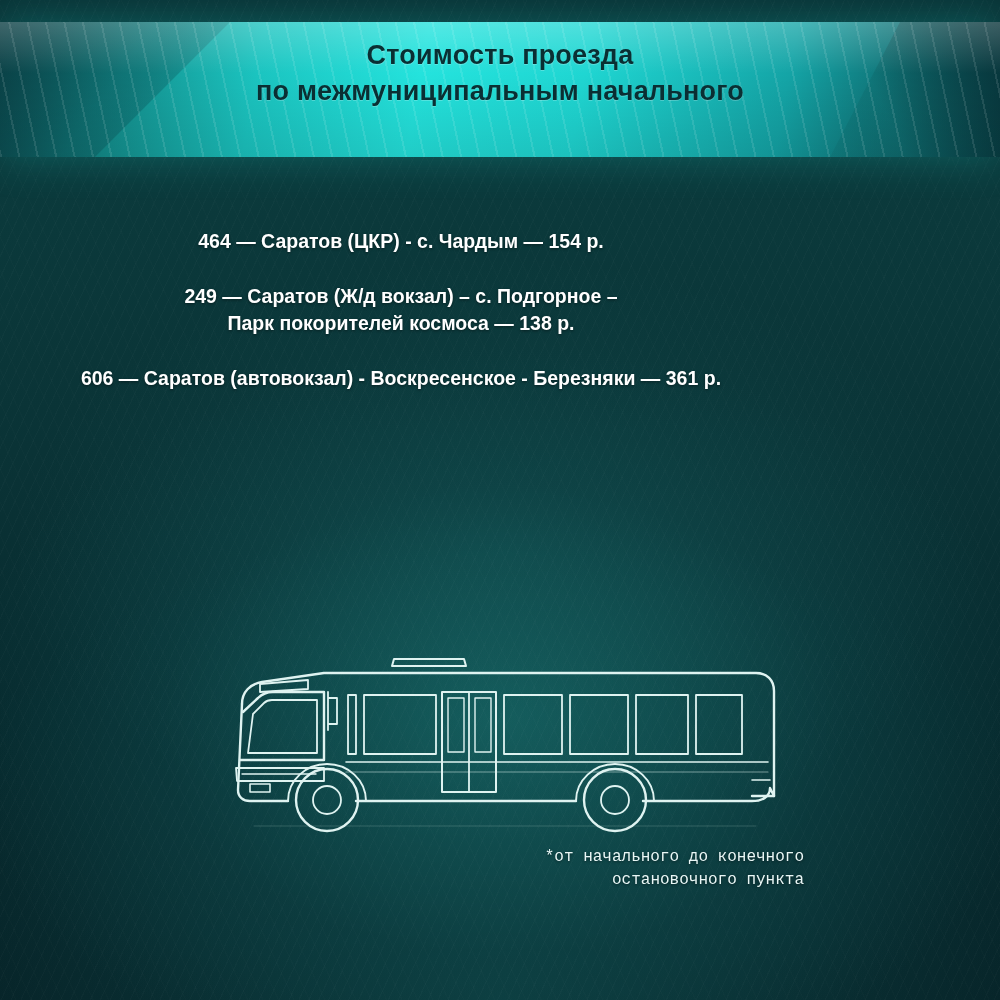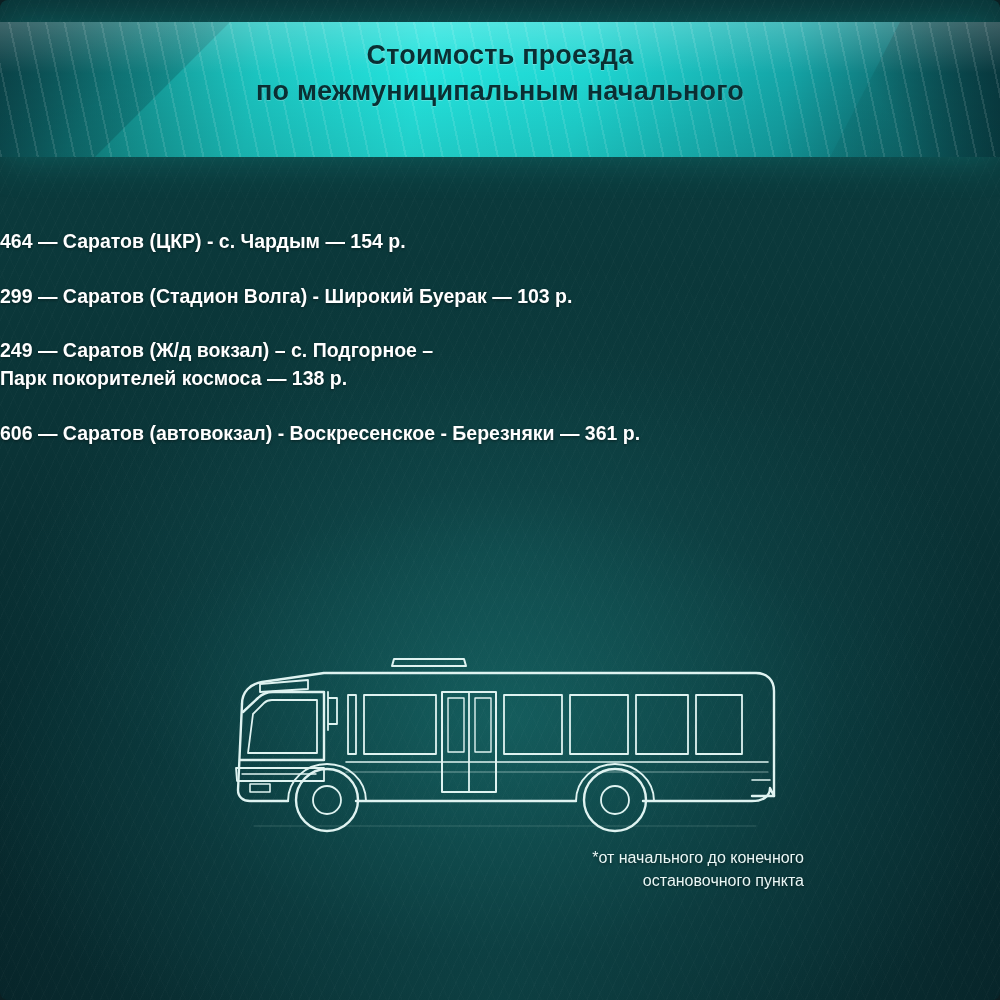--- a/index.html
+++ b/index.html
@@ -16,21 +16,20 @@
 
   .poster {
     position: relative;
     width: 1000px;
     height: 1000px;
     background:
       radial-gradient(ellipse 760px 520px at 50% 72%, rgba(28,120,118,0.55) 0%, rgba(15,72,75,0.35) 45%, rgba(8,40,45,0.0) 72%),
       radial-gradient(ellipse 900px 700px at 50% 100%, rgba(20,96,96,0.45) 0%, rgba(8,40,45,0) 70%),
       linear-gradient(180deg, #0a3437 0%, #0b3a3c 18%, #0a3336 45%, #072a2e 72%, #061f24 100%);
     overflow: hidden;
-    border-radius: 8px;
   }
 
   
   .poster::before {
     content: "";
     position: absolute;
     inset: 0;
     background-image:
       repeating-linear-gradient(115deg, rgba(255,255,255,0.018) 0px, rgba(255,255,255,0.018) 1px, rgba(0,0,0,0) 1px, rgba(0,0,0,0) 9px),
       repeating-linear-gradient(65deg, rgba(255,255,255,0.012) 0px, rgba(255,255,255,0.012) 1px, rgba(0,0,0,0) 1px, rgba(0,0,0,0) 14px);
@@ -104,21 +103,21 @@
     width: 1000px;
     z-index: 4;
   }
   .route-row {
     color: #ffffff;
     font-size: 19.5px;
     font-weight: bold;
     line-height: 1.42;
     margin-bottom: 27px;
     padding-right: 198px;
-    text-align: left;
+    text-align: center;
     text-shadow: 0 1px 3px rgba(0,0,0,0.45);
     white-space: pre-line;
   }
   .route-row:last-child { margin-bottom: 8px; }
 
   
   .bus-wrap {
     position: absolute;
     left: 196px;
     top: 640px;
@@ -134,40 +133,40 @@
     right: 196px;
     top: 846px;
     width: 420px;
     text-align: right;
     color: #eaf7f6;
     font-size: 16px;
     line-height: 1.45;
     z-index: 4;
     text-shadow: 0 1px 3px rgba(0,0,0,0.45);
     white-space: pre-line;
+    font-family: Liberation Mono, monospace;
   }
 </style>
 </head>
 <body>
 
 <div class="poster">
 
   <div class="banner">
     <div class="facet-left"></div>
     <div class="facet-right"></div>
     <div class="sheen"></div>
     <h1 class="banner-title">
       <span class="ln">Стоимость проезда</span>
       <span class="ln">по межмуниципальным начального</span>
     </h1>
   </div>
 
   <div class="routes">
     <div class="route-row">464 — Саратов (ЦКР) - с. Чардым — 154 р.</div>
-    <div class="route-row">299 — Саратов (Стадион Волга) - Широкий Буерак — 103 р.</div>
     <div class="route-row">249 — Саратов (Ж/д вокзал) – с. Подгорное –
 Парк покорителей космоса — 138 р.</div>
     <div class="route-row">606 — Саратов (автовокзал) - Воскресенское - Березняки — 361 р.</div>
   </div>
 
   <div class="bus-wrap">
     <svg viewBox="0 0 620 220" xmlns="http://www.w3.org/2000/svg" fill="none" stroke="#dff3f1" stroke-width="2.4" stroke-linejoin="round" stroke-linecap="round">
 
       <path d="M198 19 L268 19 L270 26 L196 26 Z" stroke-width="2"></path>
 

